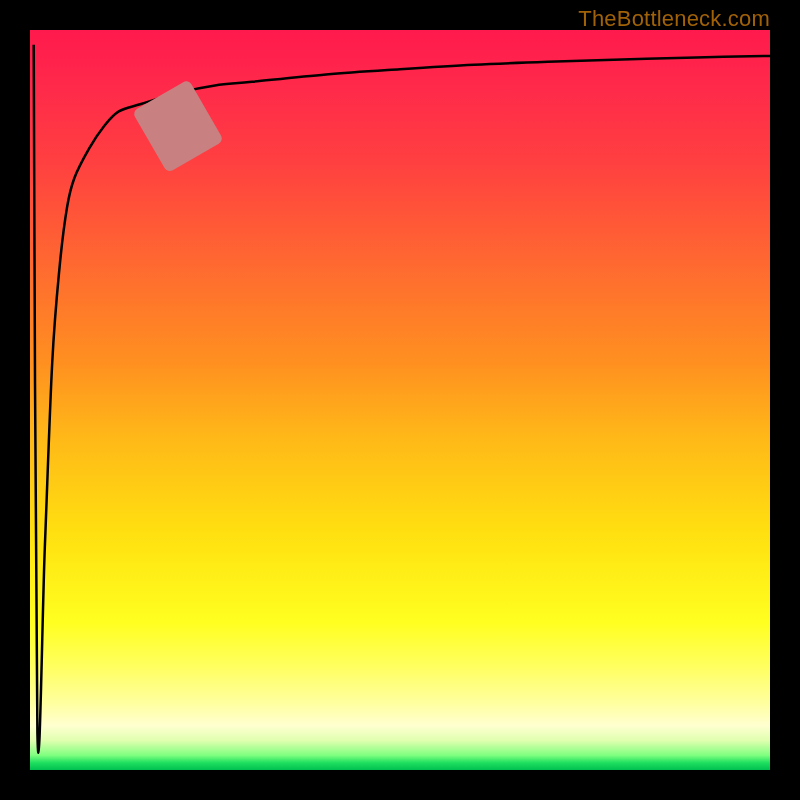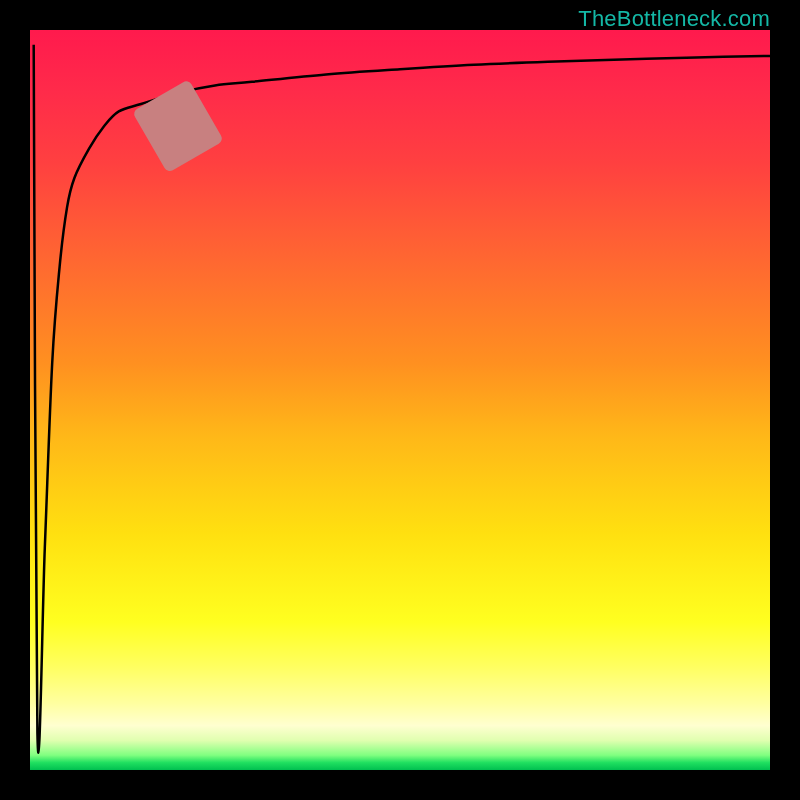--- a/index.html
+++ b/index.html
@@ -37,21 +37,21 @@
       #e0ffb0 96%,
       #80ff80 98%,
       #20e060 99%,
       #00c050 100%
     );
   }
   .watermark {
     position: absolute;
     top: 6px;
     right: 30px;
-    color: #14b8a6;
+    color: #a16207;
     font-size: 22px;
     font-weight: 500;
     letter-spacing: 0.2px;
   }
   .curve-svg {
     position: absolute;
     top: 30px;
     left: 30px;
     width: 740px;
     height: 740px;

